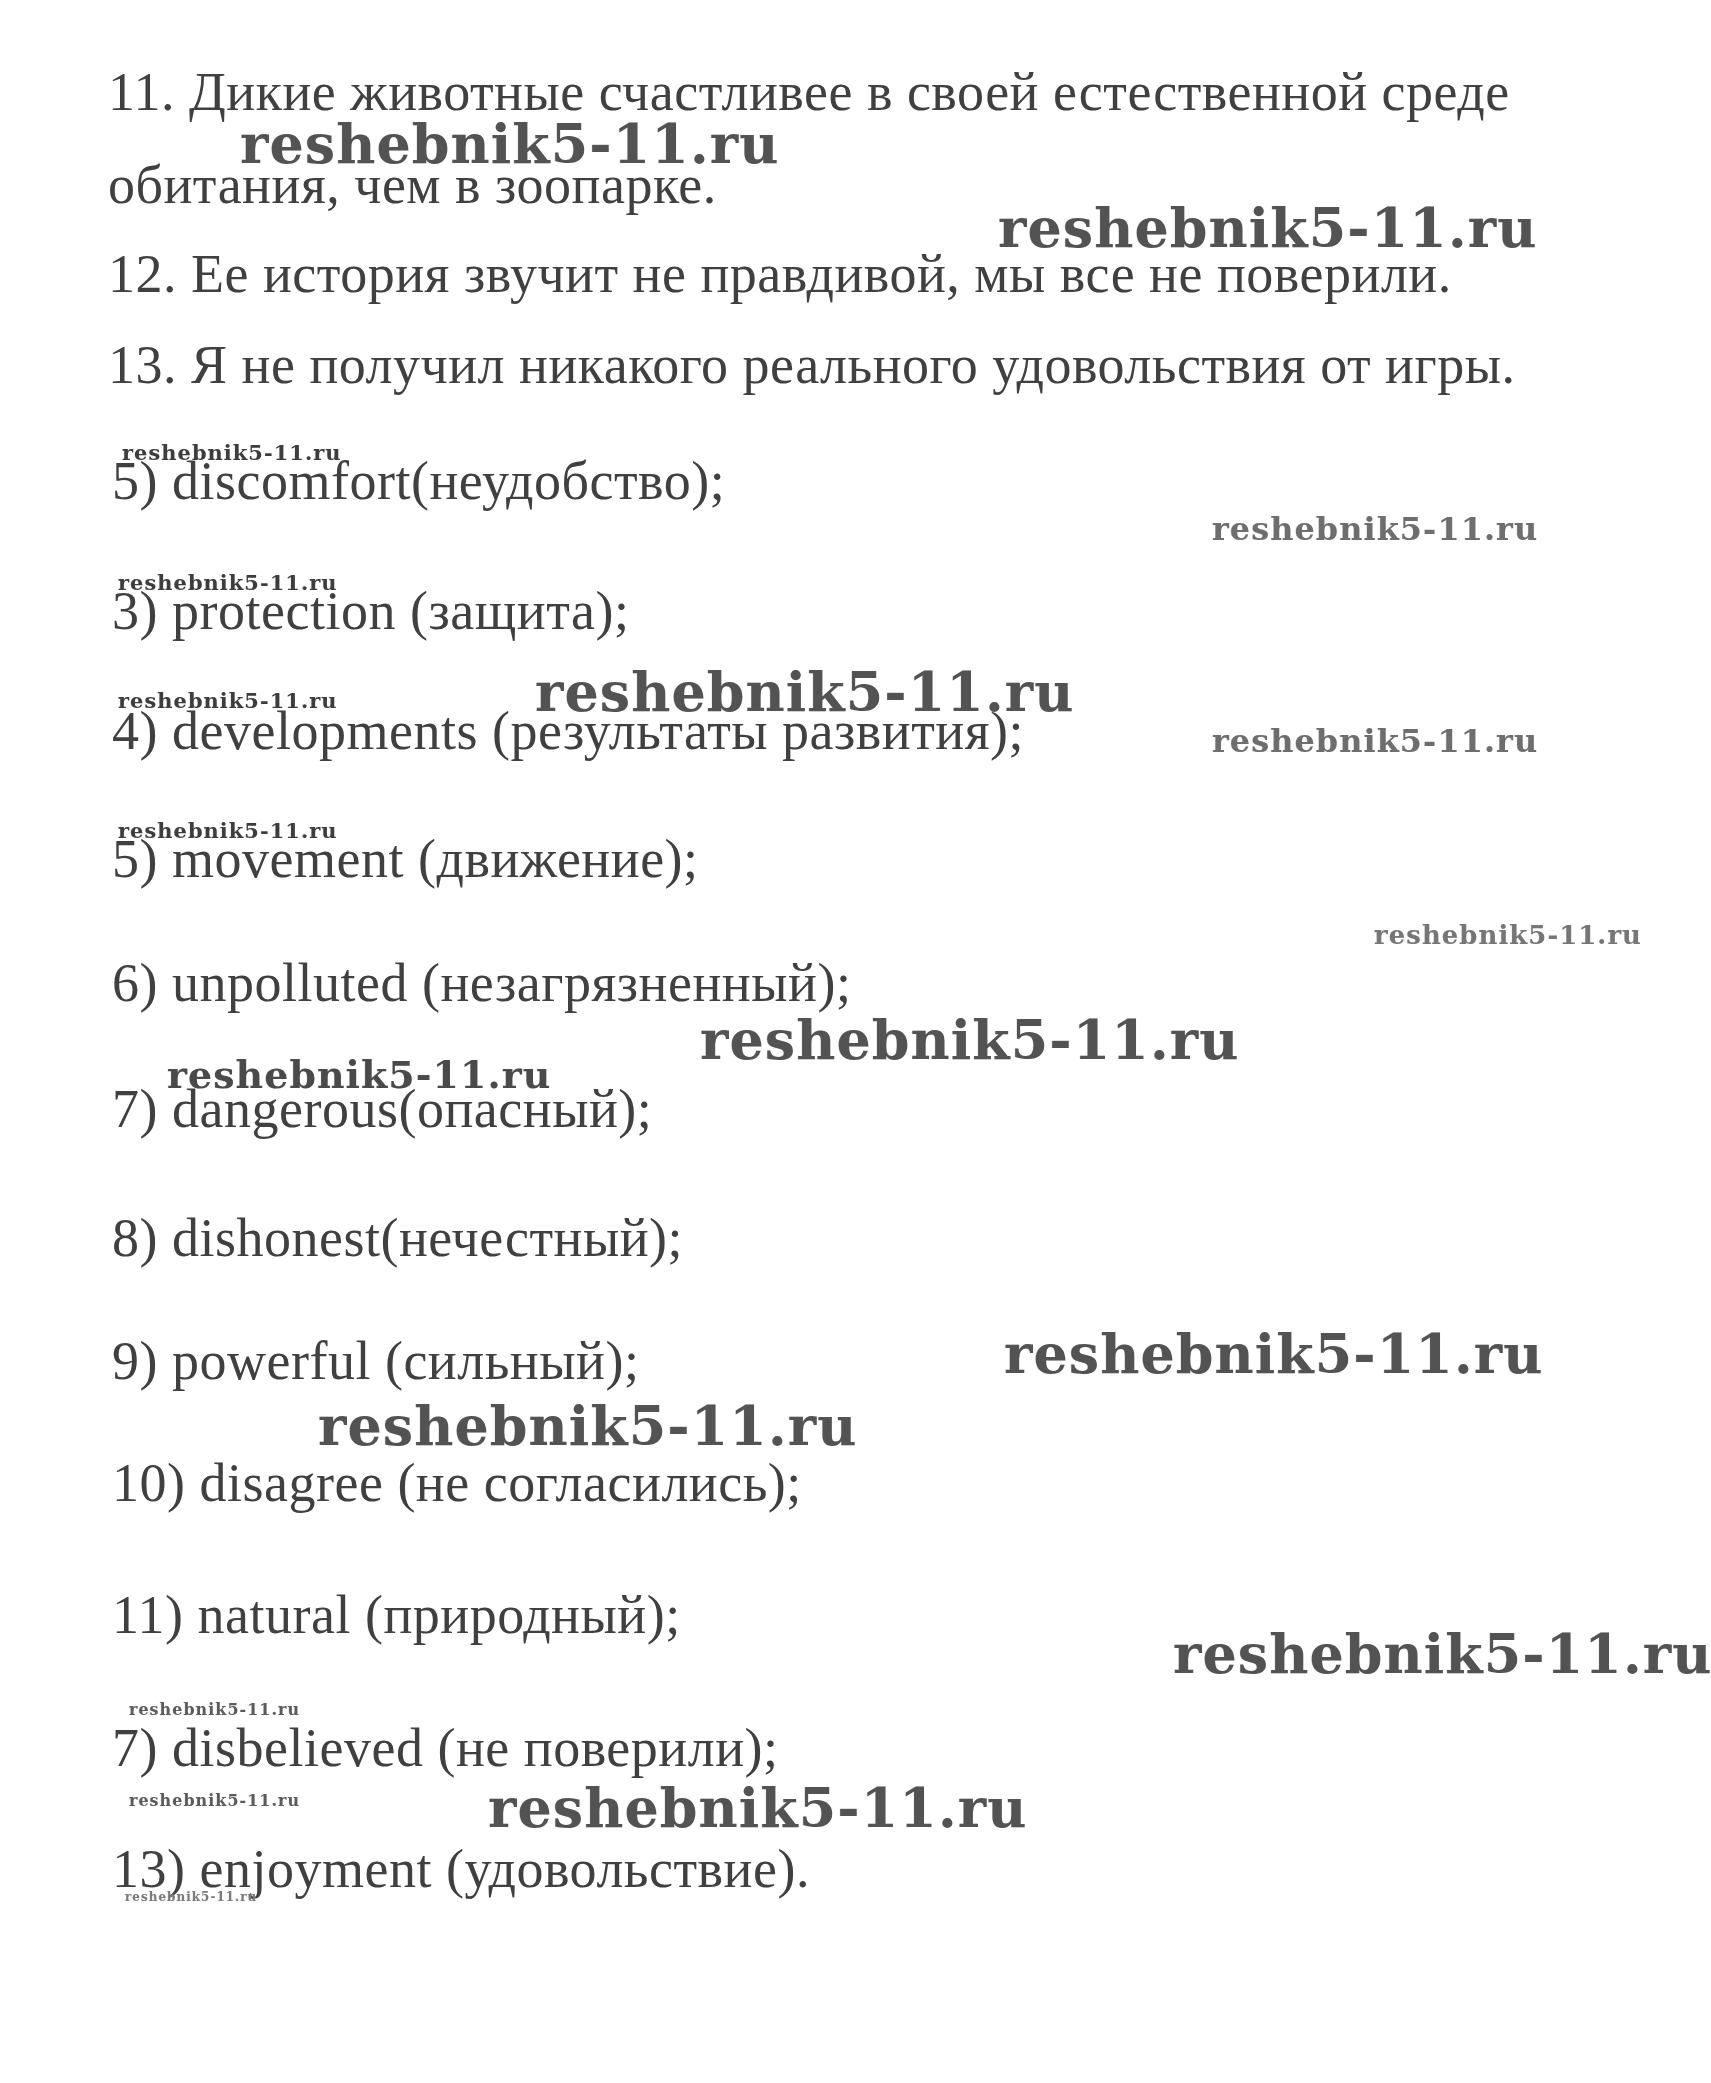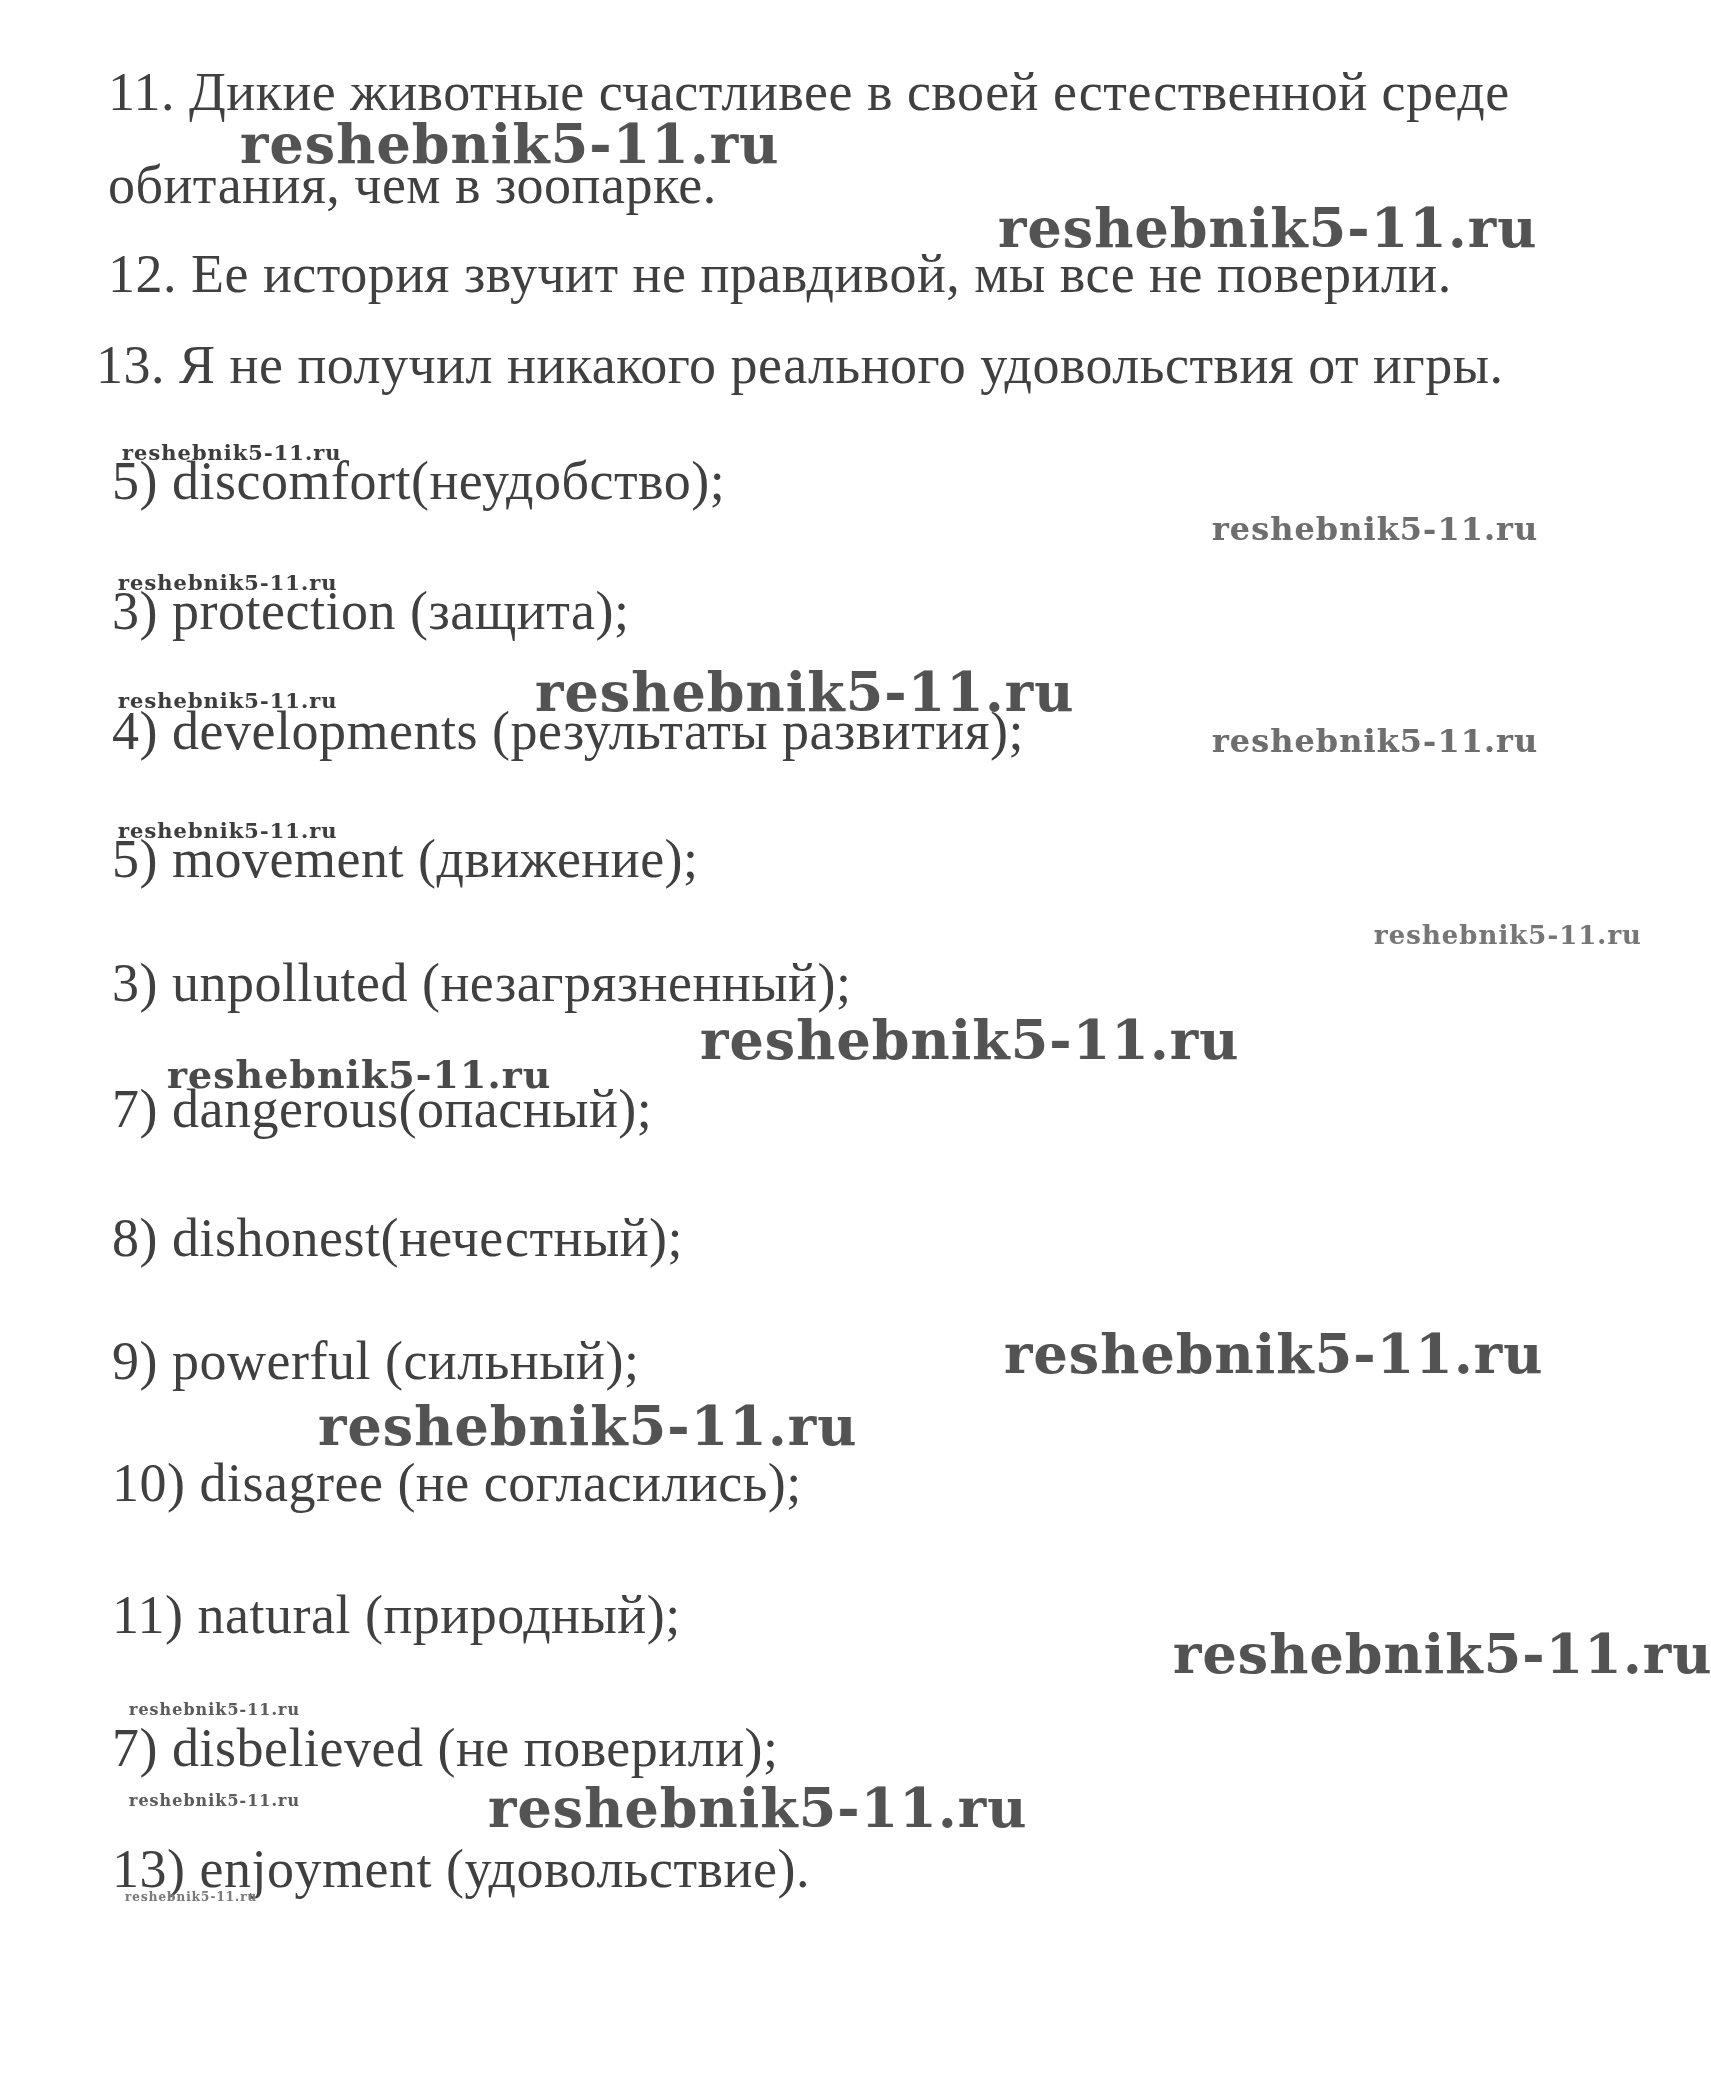--- a/index.html
+++ b/index.html
@@ -45,27 +45,27 @@
 </head>
 <body>
 
 <div class="page">
 
   <div class="line" style="left:108px; top:63px">11. Дикие животные счастливее в своей естественной среде</div>
   <div class="line" style="left:108px; top:156px">обитания, чем в зоопарке.</div>
 
   <div class="line" style="left:108px; top:245px">12. Ее история звучит не правдивой, мы все не поверили.</div>
 
-  <div class="line" style="left:96px; top:336px">13. Я не получил никакого реального удовольствия от игры.</div>
+  <div class="line" style="left:108px; top:336px">13. Я не получил никакого реального удовольствия от игры.</div>
 
   <div class="line" style="left:112px; top:452px">5) discomfort(неудобство);</div>
   <div class="line" style="left:112px; top:582px">3) protection (защита);</div>
   <div class="line" style="left:112px; top:702px">4) developments (результаты развития);</div>
   <div class="line" style="left:112px; top:830px">5) movement (движение);</div>
-  <div class="line" style="left:112px; top:954px">3) unpolluted (незагрязненный);</div>
+  <div class="line" style="left:112px; top:954px">6) unpolluted (незагрязненный);</div>
   <div class="line" style="left:112px; top:1080px">7) dangerous(опасный);</div>
   <div class="line" style="left:112px; top:1209px">8) dishonest(нечестный);</div>
   <div class="line" style="left:112px; top:1332px">9) powerful (сильный);</div>
   <div class="line" style="left:112px; top:1454px">10) disagree (не согласились);</div>
   <div class="line" style="left:112px; top:1586px">11) natural (природный);</div>
   <div class="line" style="left:112px; top:1719px">7) disbelieved (не поверили);</div>
   <div class="line" style="left:112px; top:1840px">13) enjoyment (удовольствие).</div>
 
   <div class="wm wm-xl" style="left:240px; top:112px">reshebnik5-11.ru</div>
   <div class="wm wm-xl" style="left:998px; top:196px">reshebnik5-11.ru</div>

